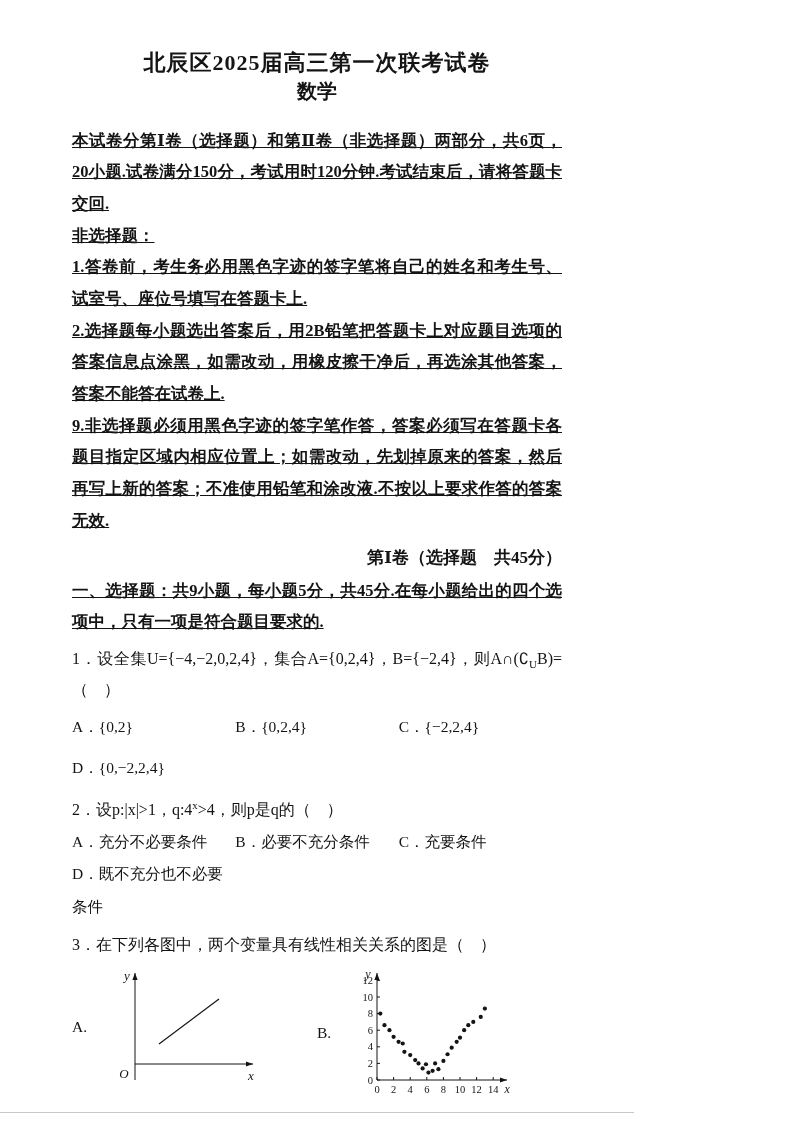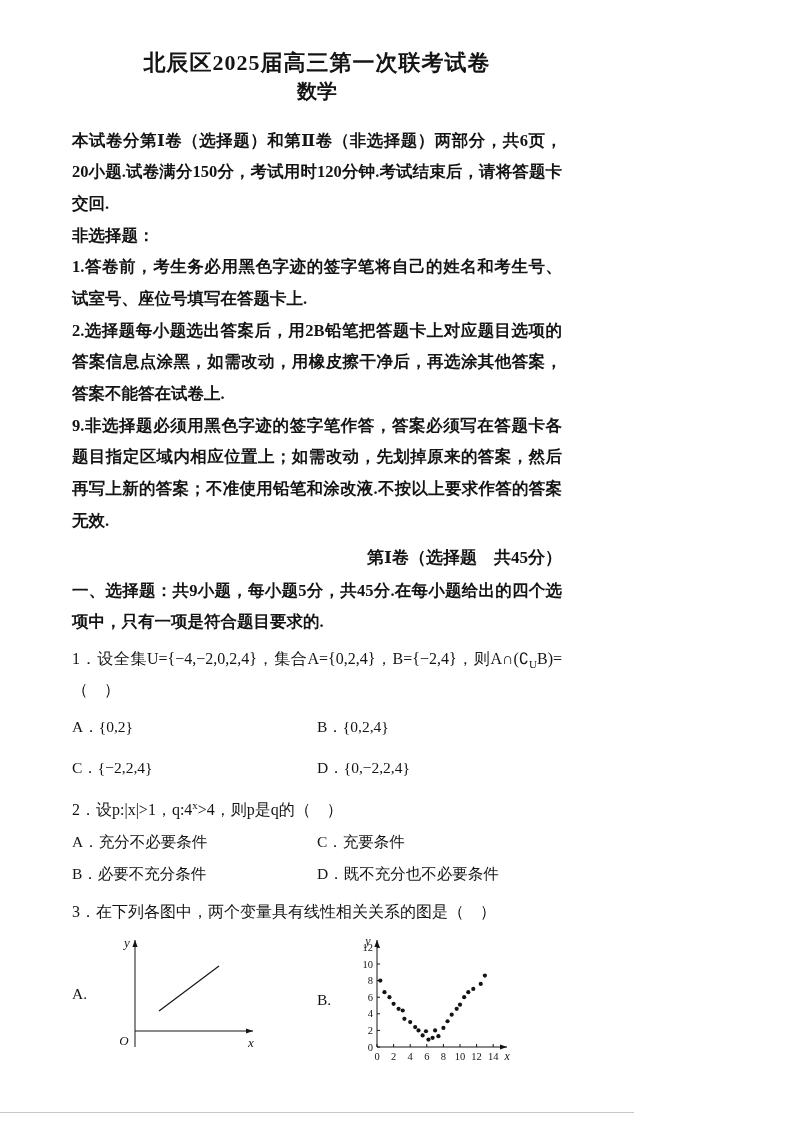--- a/index.html
+++ b/index.html
@@ -29,41 +29,41 @@
     text-align: center;
     font-size: 20px;
     font-weight: bold;
     line-height: 1.35;
   }
   .para {
     font-size: 16.5px;
     line-height: 1.92;
     text-align: justify;
   }
-  .bold { font-weight: bold; }
+  .bold { font-weight: bold; text-decoration: underline; }
   .intro { margin-top: 20px; }
   .section-title {
     text-align: right;
     font-size: 17px;
     font-weight: bold;
     line-height: 1.9;
     margin-top: 6px;
   }
   .part-title { font-size: 16.5px; }
   .question { margin-top: 6px; }
   .stem {
     font-size: 16px;
     line-height: 1.9;
     text-align: justify;
   }
   .stem sub { font-size: 11px; }
   .stem sup { font-size: 11px; }
   .options {
     display: grid;
-    grid-template-columns: 1fr 1fr;
+    grid-template-columns: 1fr 1fr 1fr;
     font-size: 15.5px;
   }
   .options-loose { line-height: 2.7; }
   .options-tight { line-height: 2.1; }
   .figures {
     display: grid;
     grid-template-columns: 1fr 1fr;
     margin-top: 8px;
     align-items: start;
   }
@@ -117,22 +117,22 @@
       <span>B．{0,2,4}</span>
       <span>C．{−2,2,4}</span>
       <span>D．{0,−2,2,4}</span>
     </div>
   </div>
 
   <div class="question">
     <p class="stem"><span>2．设p:|x|&gt;1，q:4</span><sup>x</sup><span>&gt;4，则p是q的（　）</span></p>
     <div class="options options-tight">
       <span>A．充分不必要条件</span>
+      <span>B．必要不充分条件</span>
       <span>C．充要条件</span>
-      <span>B．必要不充分条件</span>
       <span>D．既不充分也不必要条件</span>
     </div>
   </div>
 
   <div class="question">
     <p class="stem">3．在下列各图中，两个变量具有线性相关关系的图是（　）</p>
     <div class="figures">
       <div class="figure">
         <span class="fig-label">A.</span>
         <svg id="chartA" width="162" height="118" viewBox="0 0 162 118">

